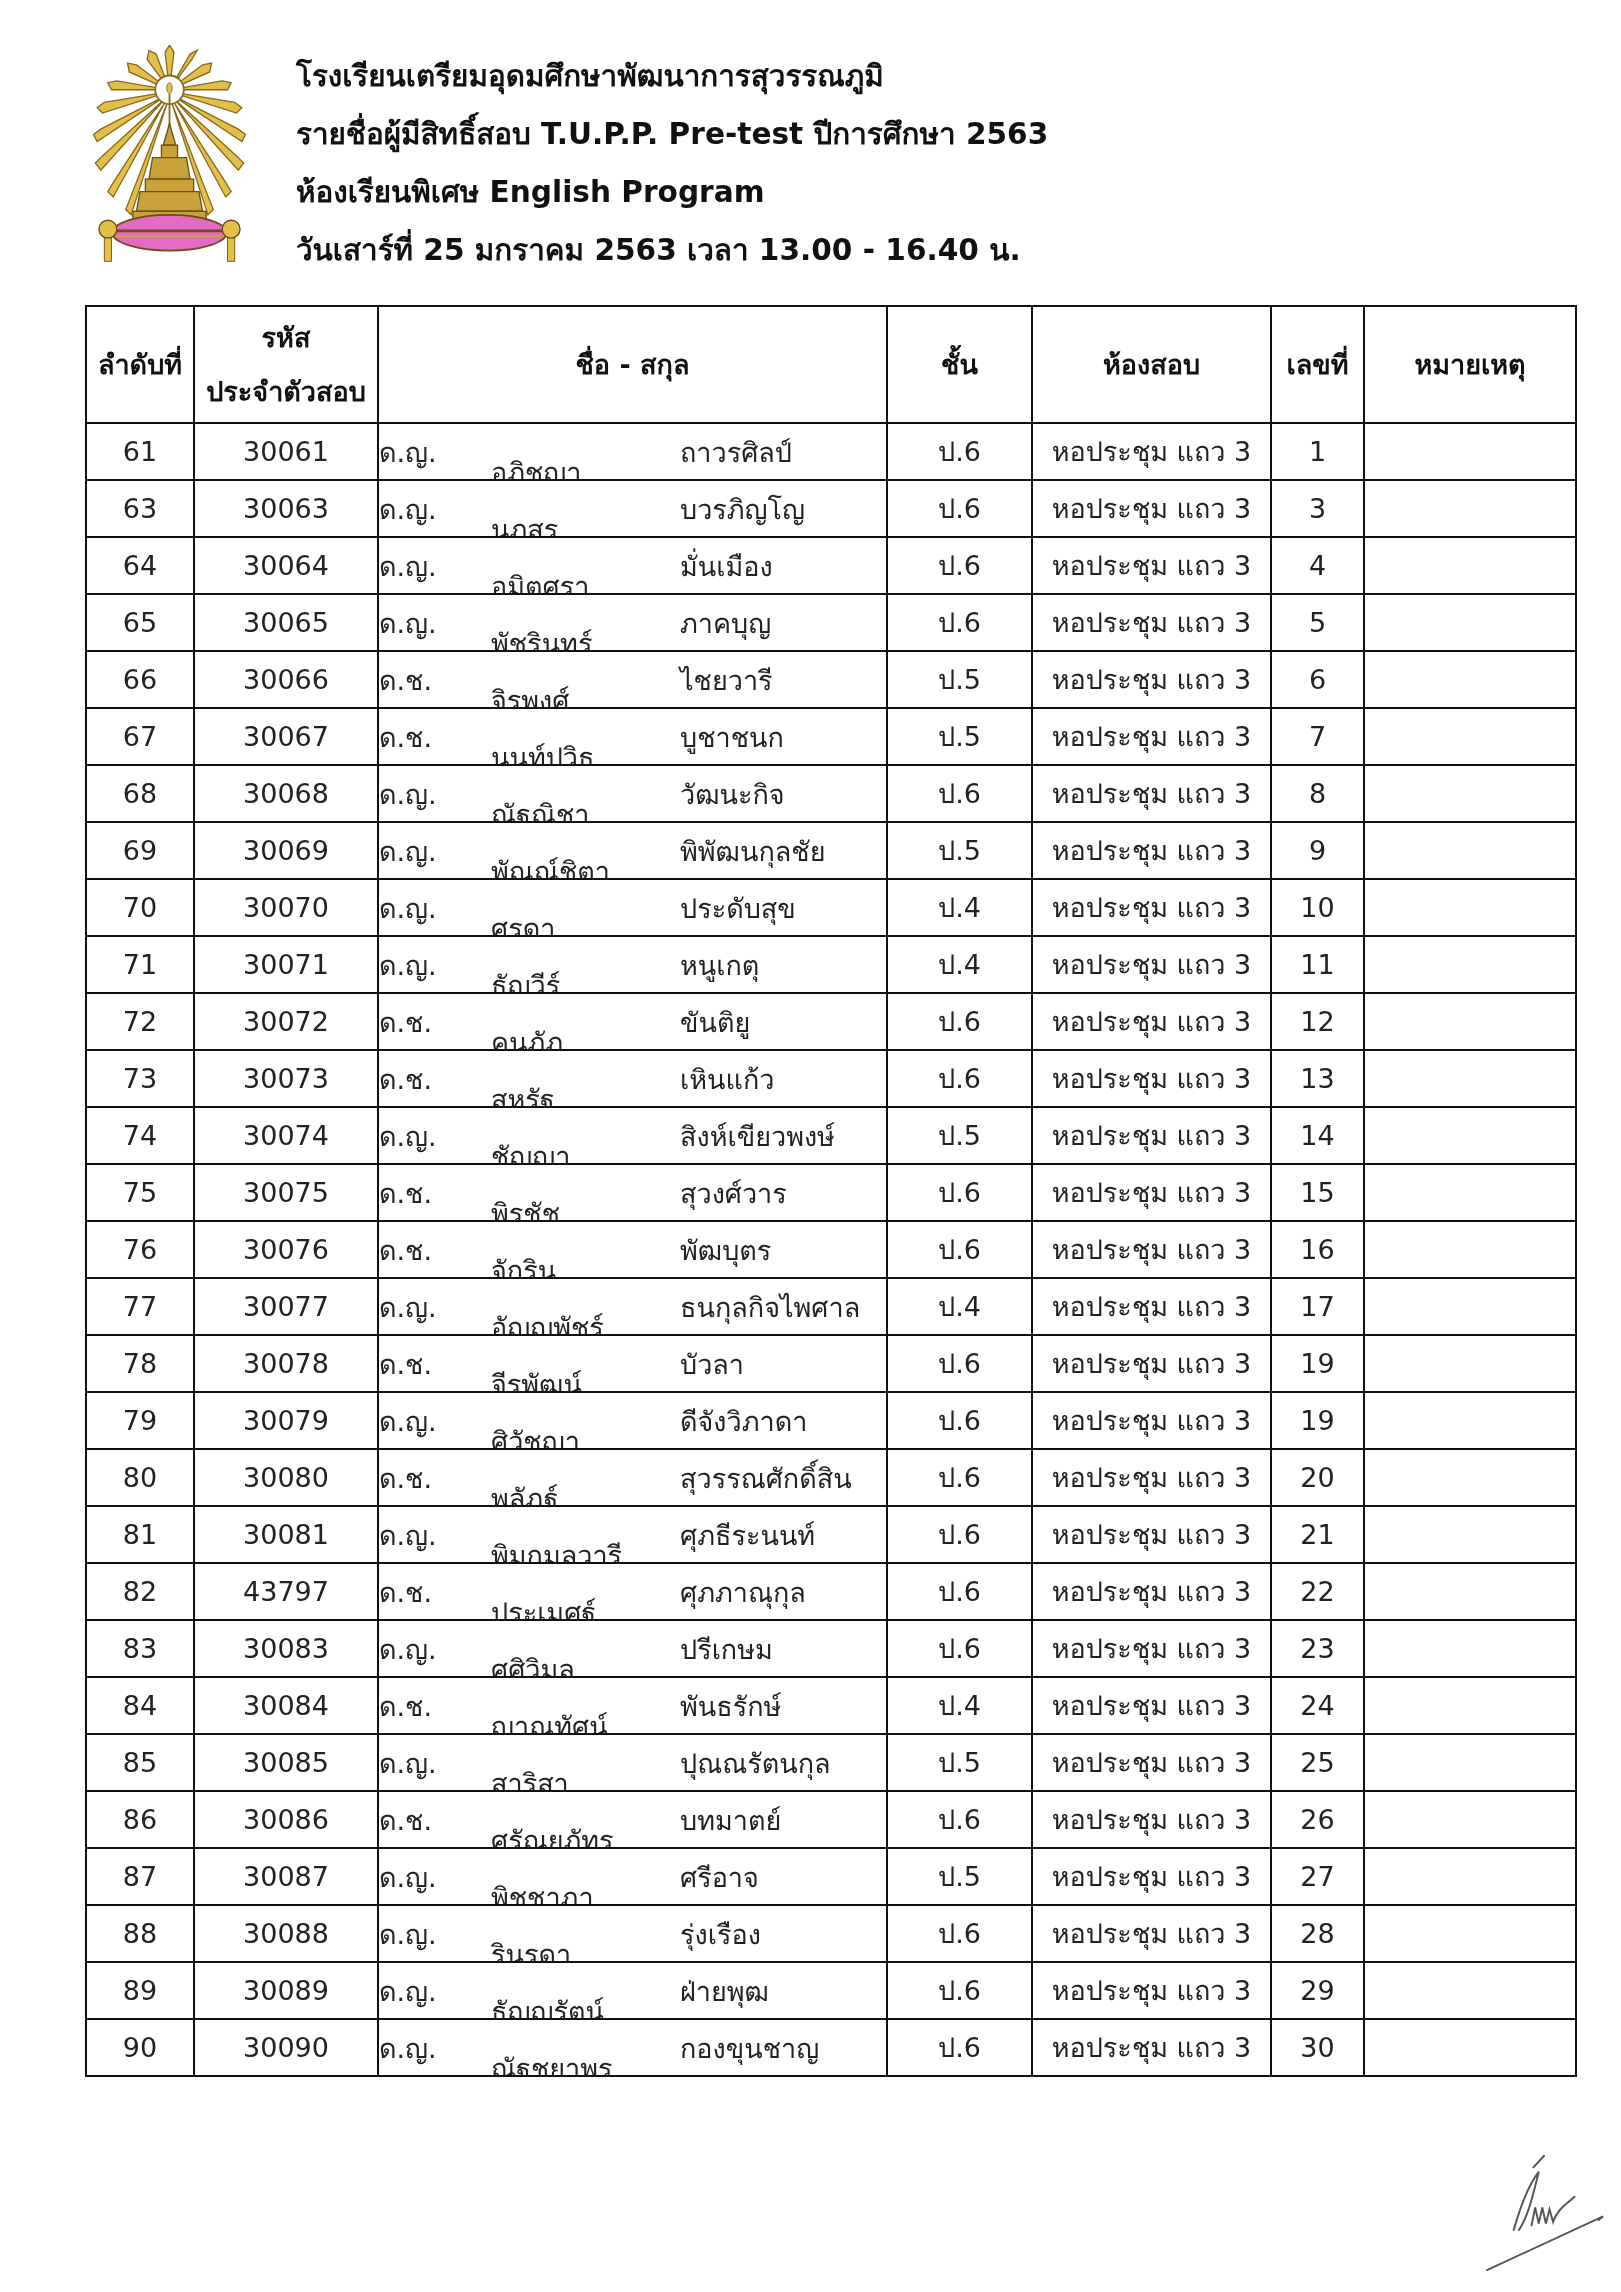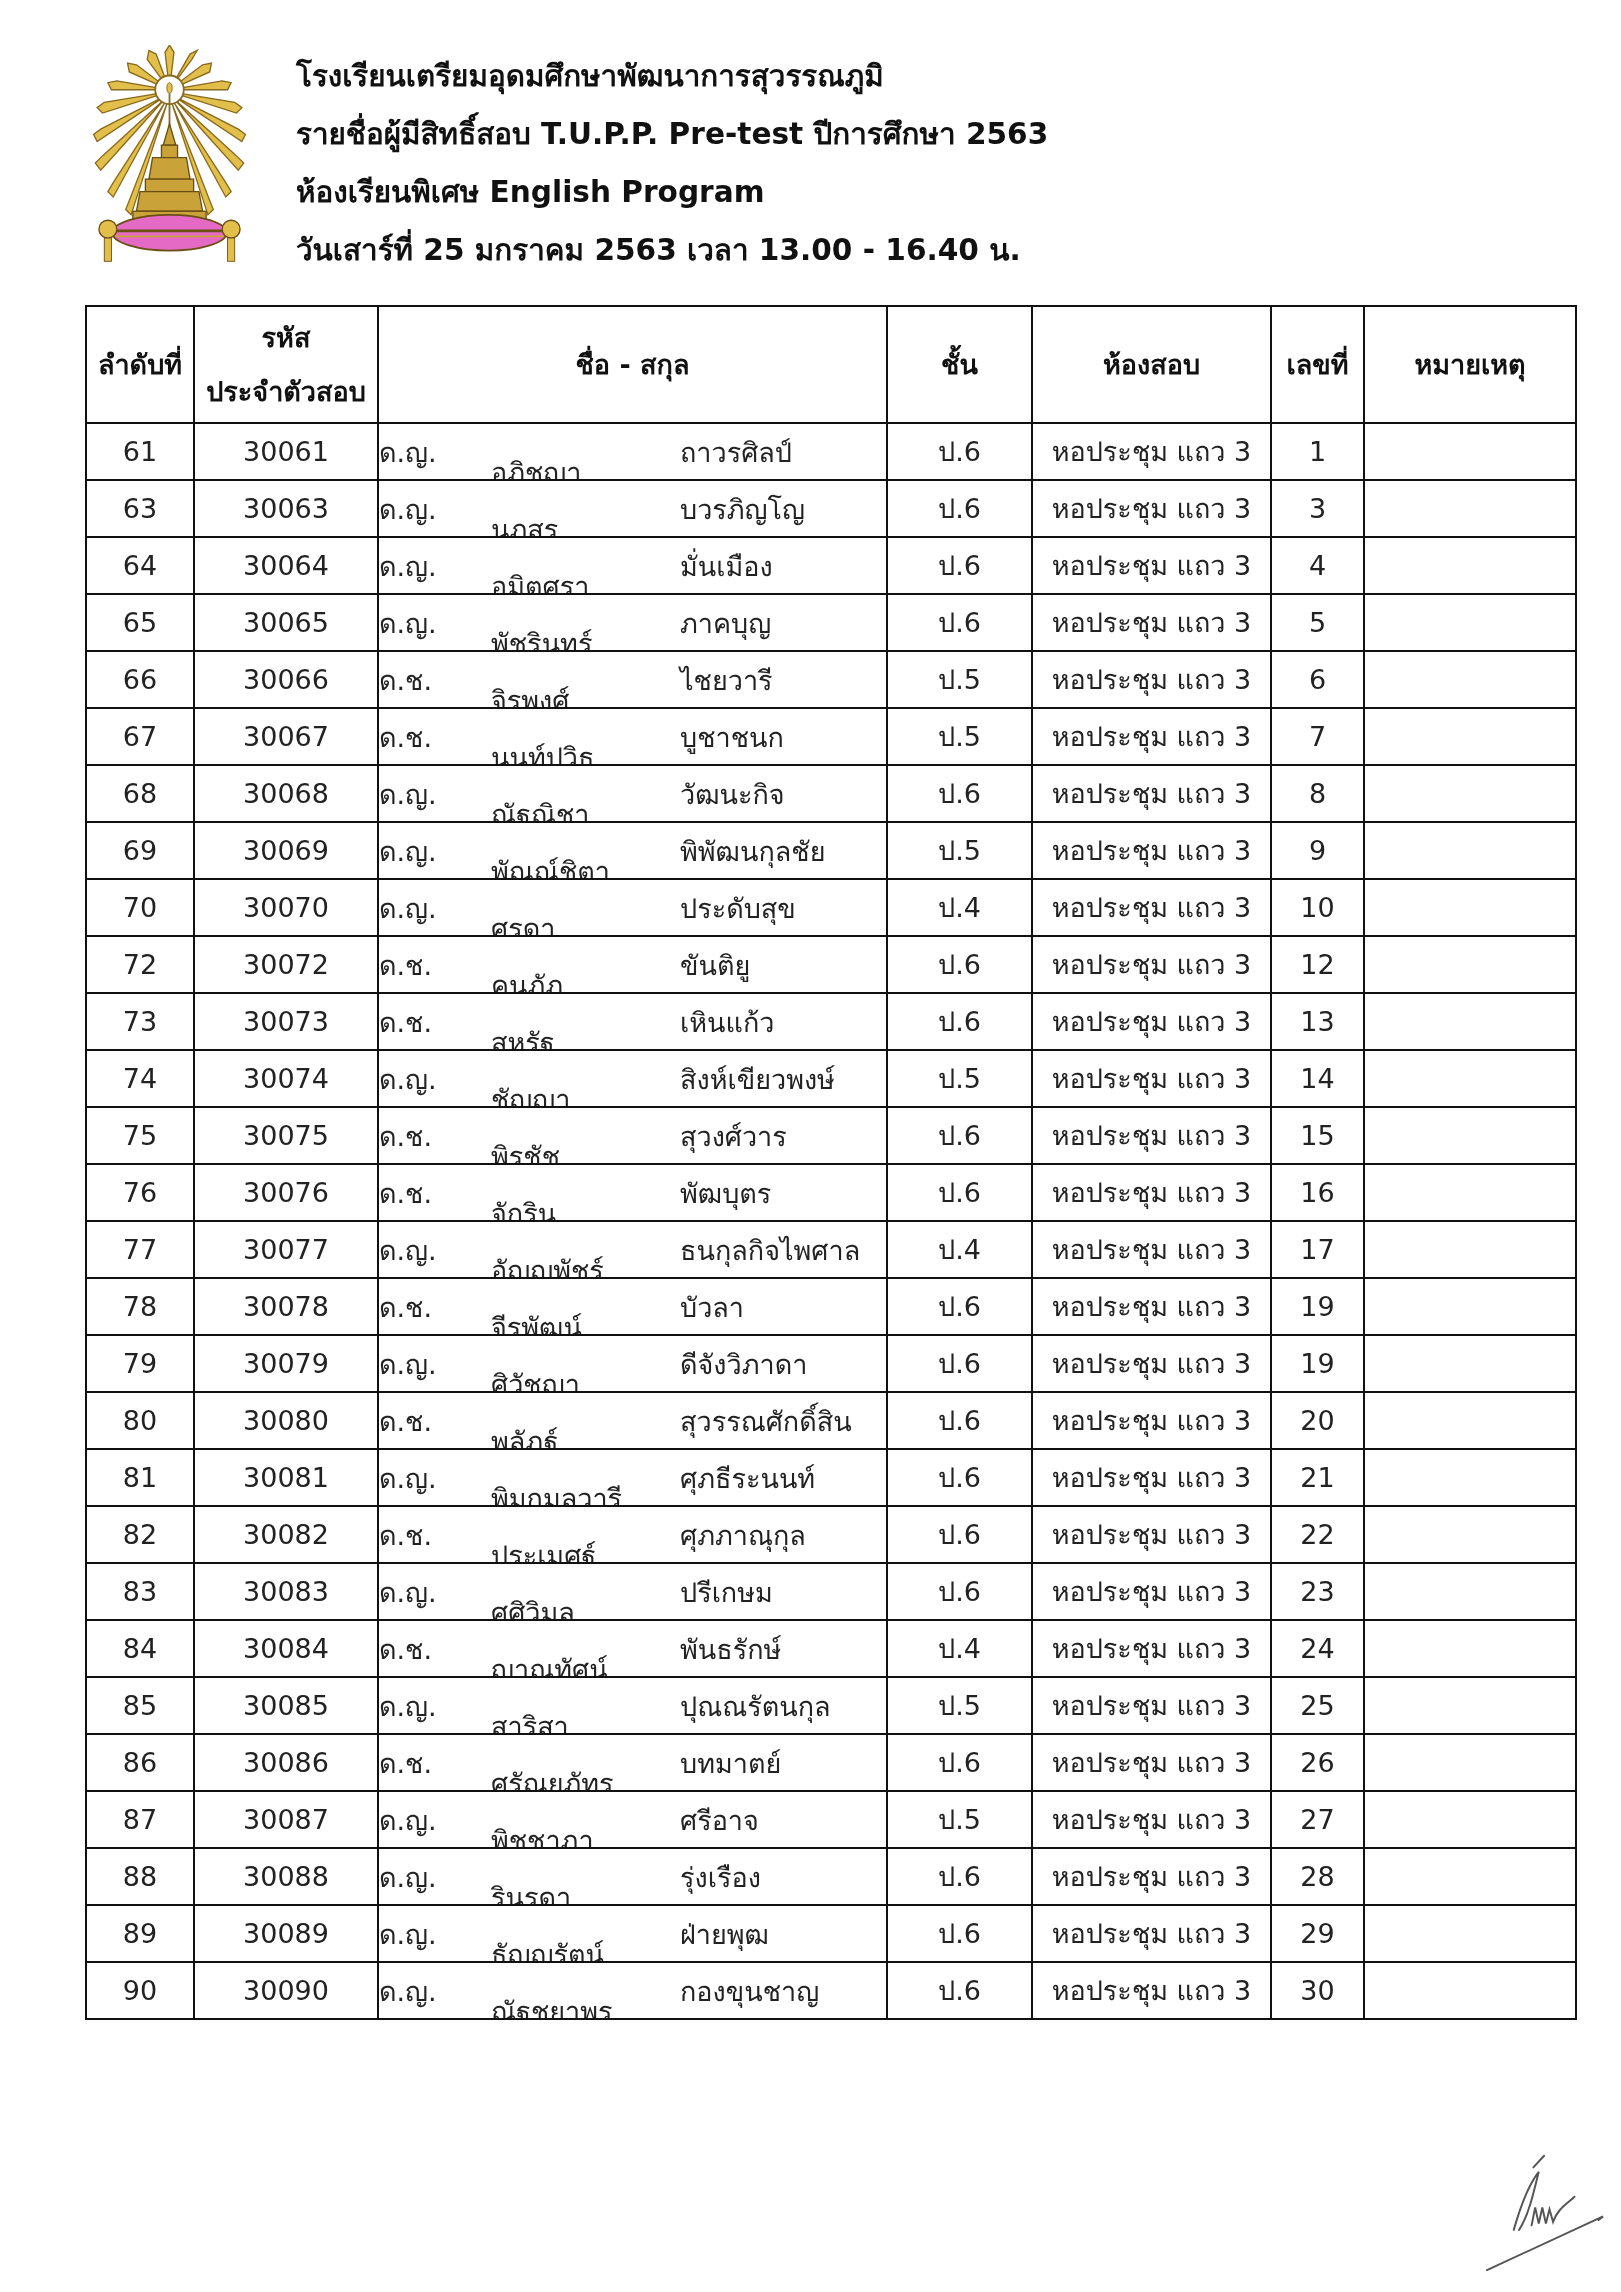--- a/index.html
+++ b/index.html
@@ -221,20 +221,33 @@
           <span class="pfx">ด.ญ.</span>
           <span class="fname">ศรุดา</span>
           <span class="lname">ประดับสุข</span>
         </td>
         <td>ป.4</td>
         <td>หอประชุม แถว 3</td>
         <td>10</td>
         <td></td>
       </tr>
       <tr>
+        <td>71</td>
+        <td>30071</td>
+        <td class="name-cell">
+          <span class="pfx">ด.ญ.</span>
+          <span class="fname">ธัญวีร์</span>
+          <span class="lname">หนูเกตุ</span>
+        </td>
+        <td>ป.4</td>
+        <td>หอประชุม แถว 3</td>
+        <td>11</td>
+        <td></td>
+      </tr>
+      <tr>
         <td>72</td>
         <td>30072</td>
         <td class="name-cell">
           <span class="pfx">ด.ช.</span>
           <span class="fname">คนภัฏ</span>
           <span class="lname">ขันติยู</span>
         </td>
         <td>ป.6</td>
         <td>หอประชุม แถว 3</td>
         <td>12</td>
@@ -352,21 +365,21 @@
           <span class="fname">พิมกมลวารี</span>
           <span class="lname">ศุภธีระนนท์</span>
         </td>
         <td>ป.6</td>
         <td>หอประชุม แถว 3</td>
         <td>21</td>
         <td></td>
       </tr>
       <tr>
         <td>82</td>
-        <td>30082</td>
+        <td>43797</td>
         <td class="name-cell">
           <span class="pfx">ด.ช.</span>
           <span class="fname">ประเมศฐ์</span>
           <span class="lname">ศุภภาณุกุล</span>
         </td>
         <td>ป.6</td>
         <td>หอประชุม แถว 3</td>
         <td>22</td>
         <td></td>
       </tr>

